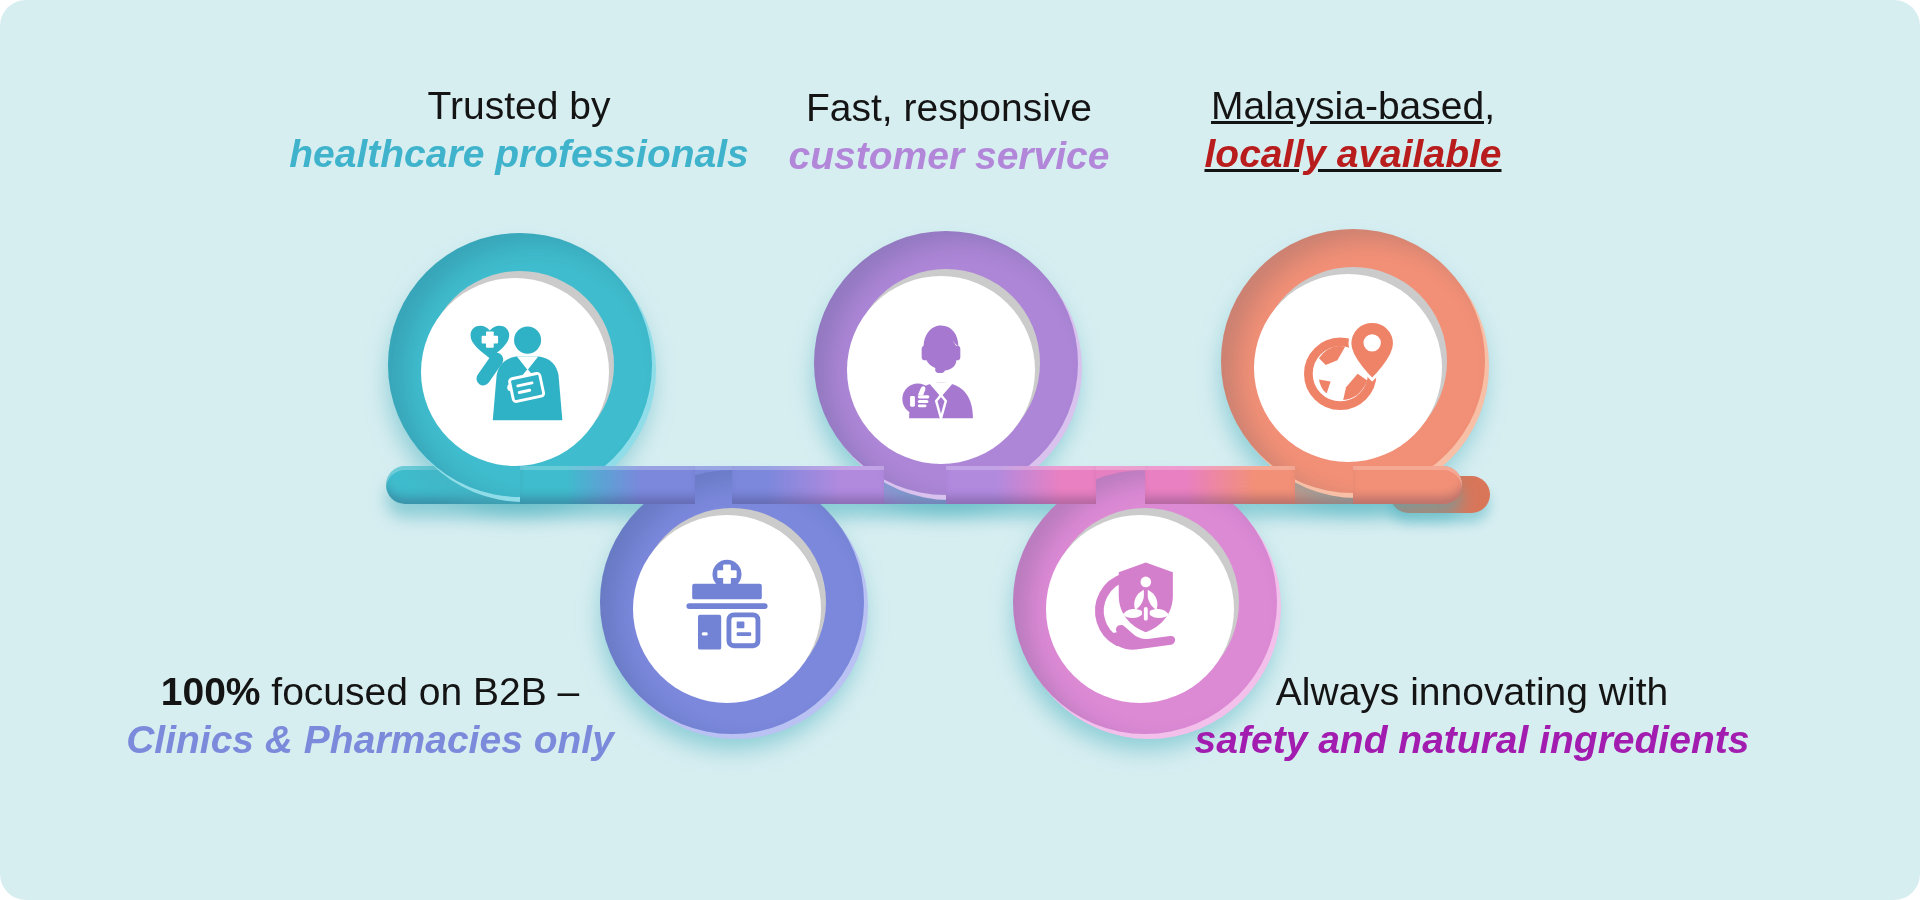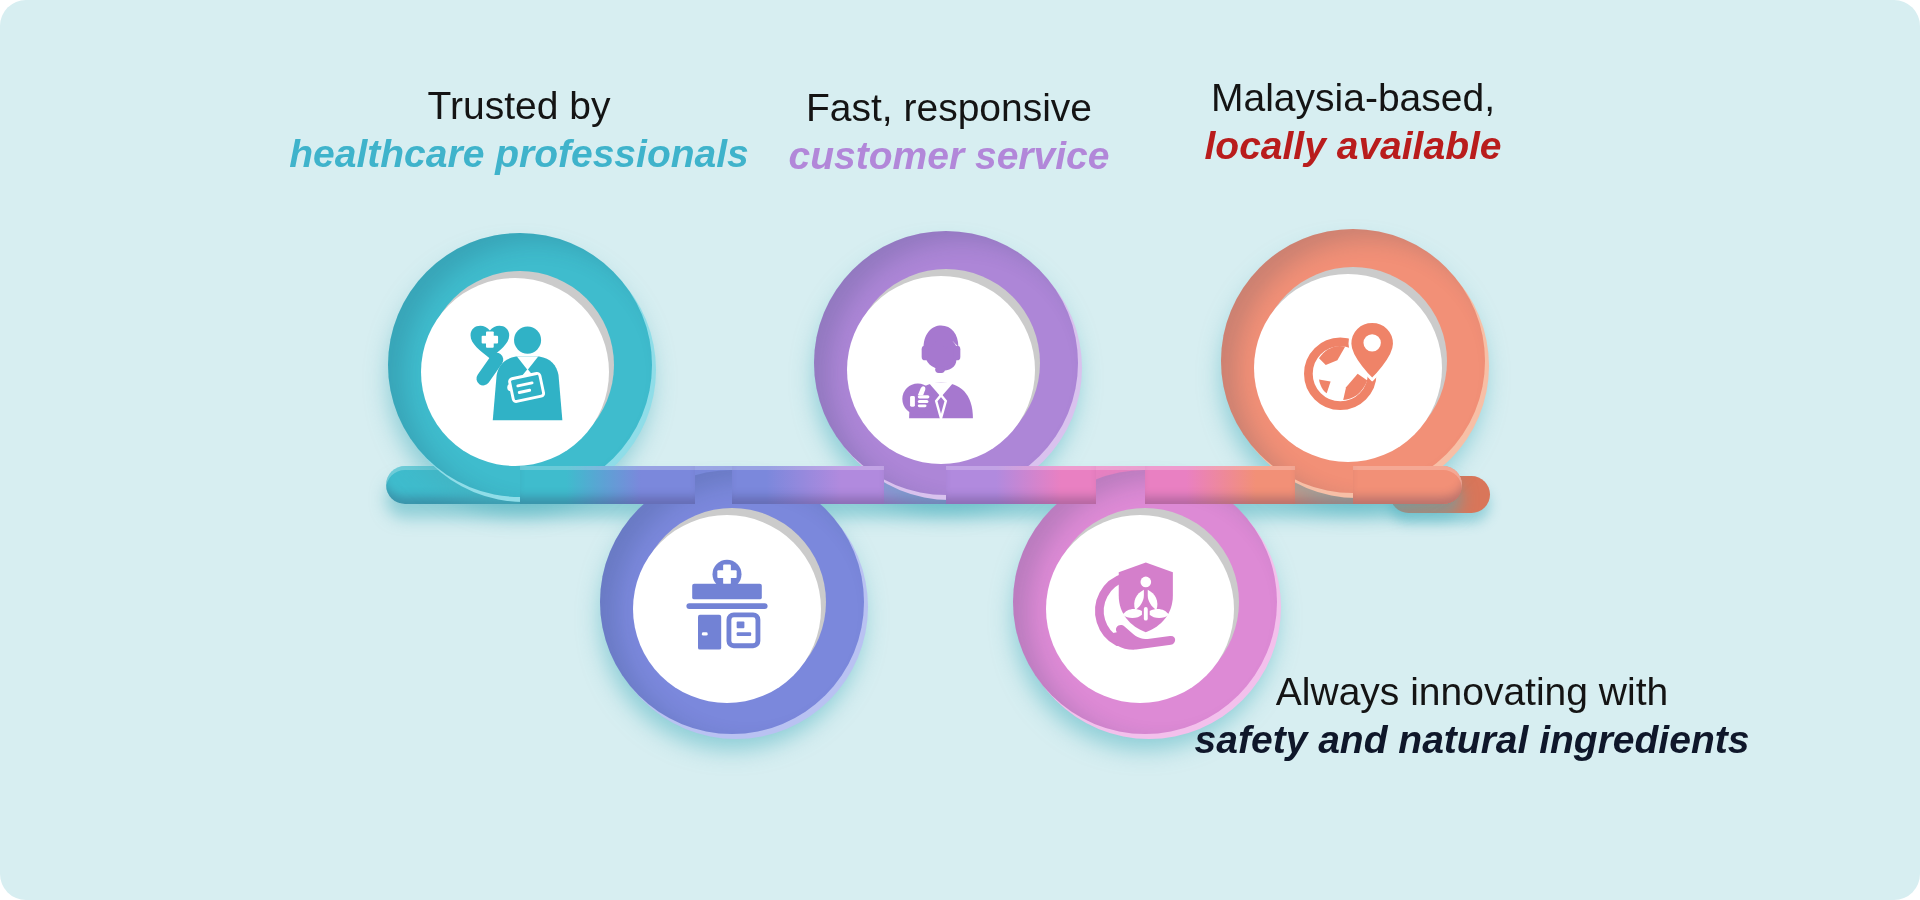--- a/index.html
+++ b/index.html
@@ -67,28 +67,28 @@
   .n5{left:1013px;top:470px;--ring:#dd8ad5;--rim:#f3c0ec;}
   
   .label{
     position:absolute;width:560px;text-align:center;z-index:5;
     font-size:39px;line-height:48px;color:#141414;letter-spacing:0;
   }
   .label .l2{font-weight:bold;font-style:italic;}
   .label .b{font-weight:bold;}
   .lab1{left:239px;top:82px;}
   .lab2{left:669px;top:84px;}
-  .lab3{left:1073px;top:74px;}
+  .lab3{left:1073px;top:82px;text-decoration:underline;}
   .lab4{left:90px;top:668px;}
   .lab5{left:1192px;top:668px;}
   .lab1 .l2{color:#3fb3cb;}
   .lab2 .l2{color:#b287d9;}
   .lab3 .l2{color:#b91c1c;}
   .lab4 .l2{color:#7b8ada;}
-  .lab5 .l2{color:#0f172a;}
+  .lab5 .l2{color:#a21caf;}
 </style>
 </head>
 <body>
 
 <div class="stage">
 
   <div class="darkcap"></div>
   <div class="band"></div>
   <div class="bandfront bf-1"></div>
   <div class="bandfront bf-4"></div>
@@ -222,20 +222,22 @@
     <div class="l1">Trusted by</div>
     <div class="l2">healthcare professionals</div>
   </div>
 
   <div class="label lab3">
     <div class="l1">Malaysia-based,</div>
     <div class="l2">locally available</div>
   </div>
 
   <div class="label lab4">
+    <div class="l1"><span class="b">100%</span><span> focused on B2B –</span></div>
+    <div class="l2">Clinics &amp; Pharmacies only</div>
   </div>
 
   <div class="label lab5">
     <div class="l1">Always innovating with</div>
     <div class="l2">safety and natural ingredients</div>
   </div>
 
 </div>
 
 </body></html>

